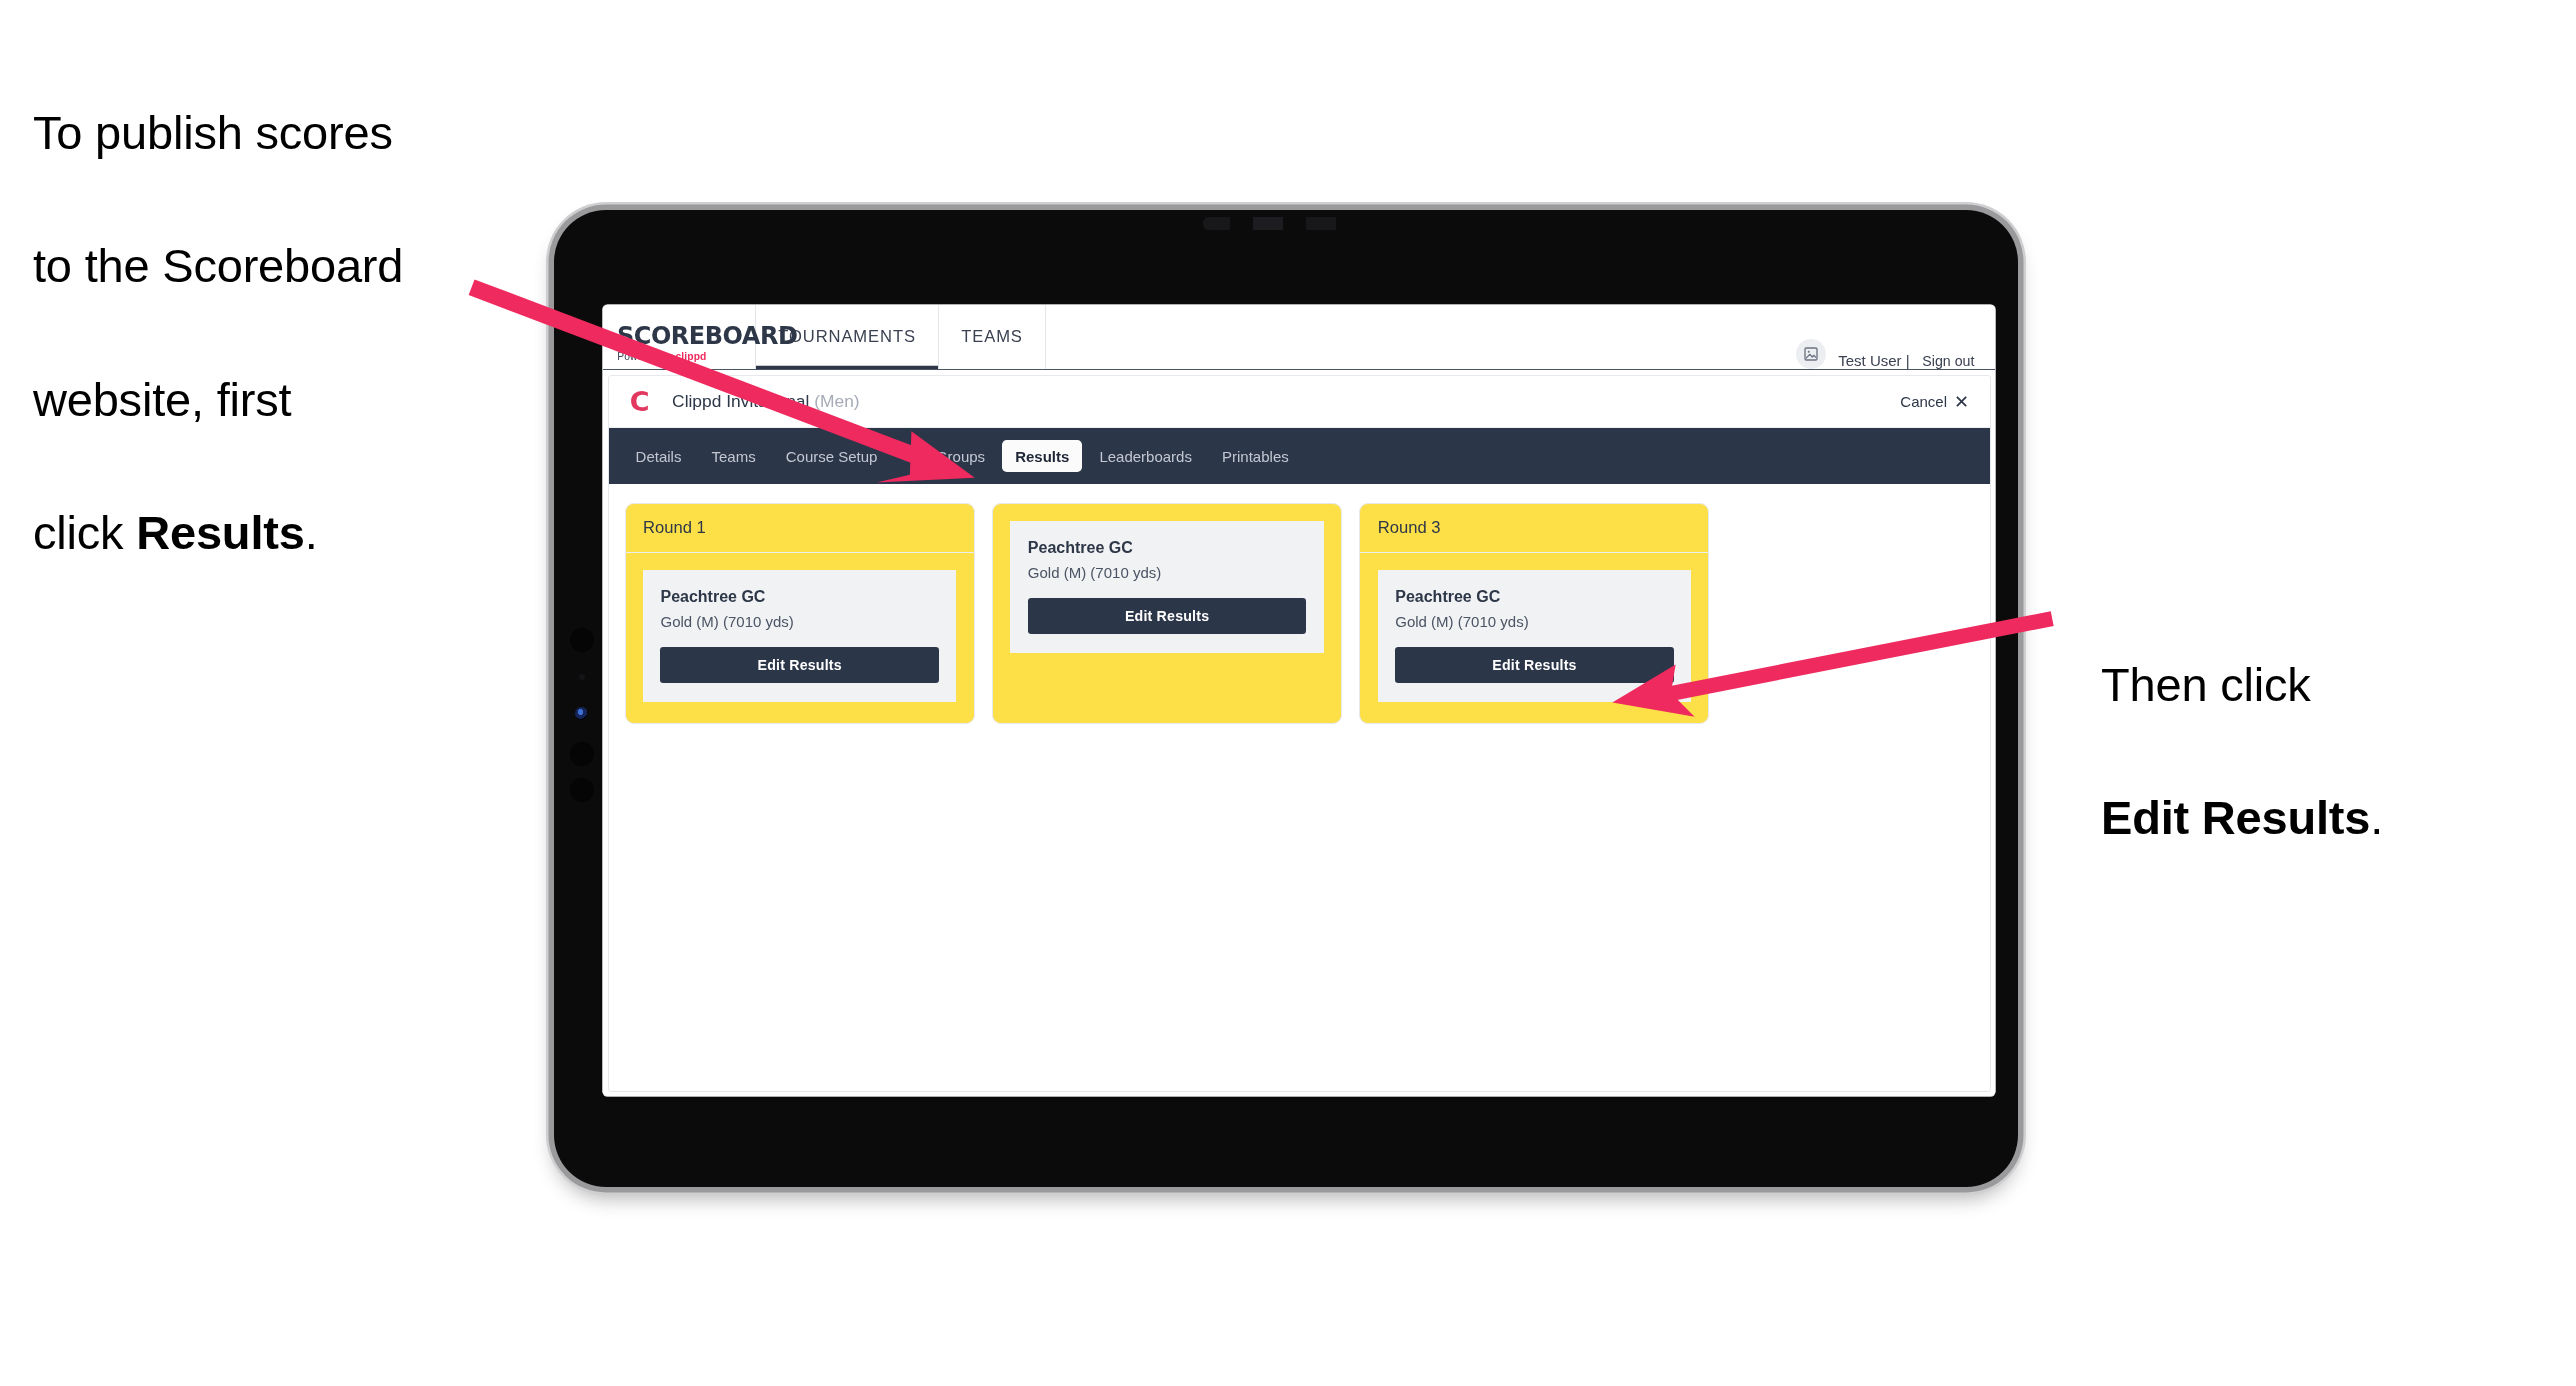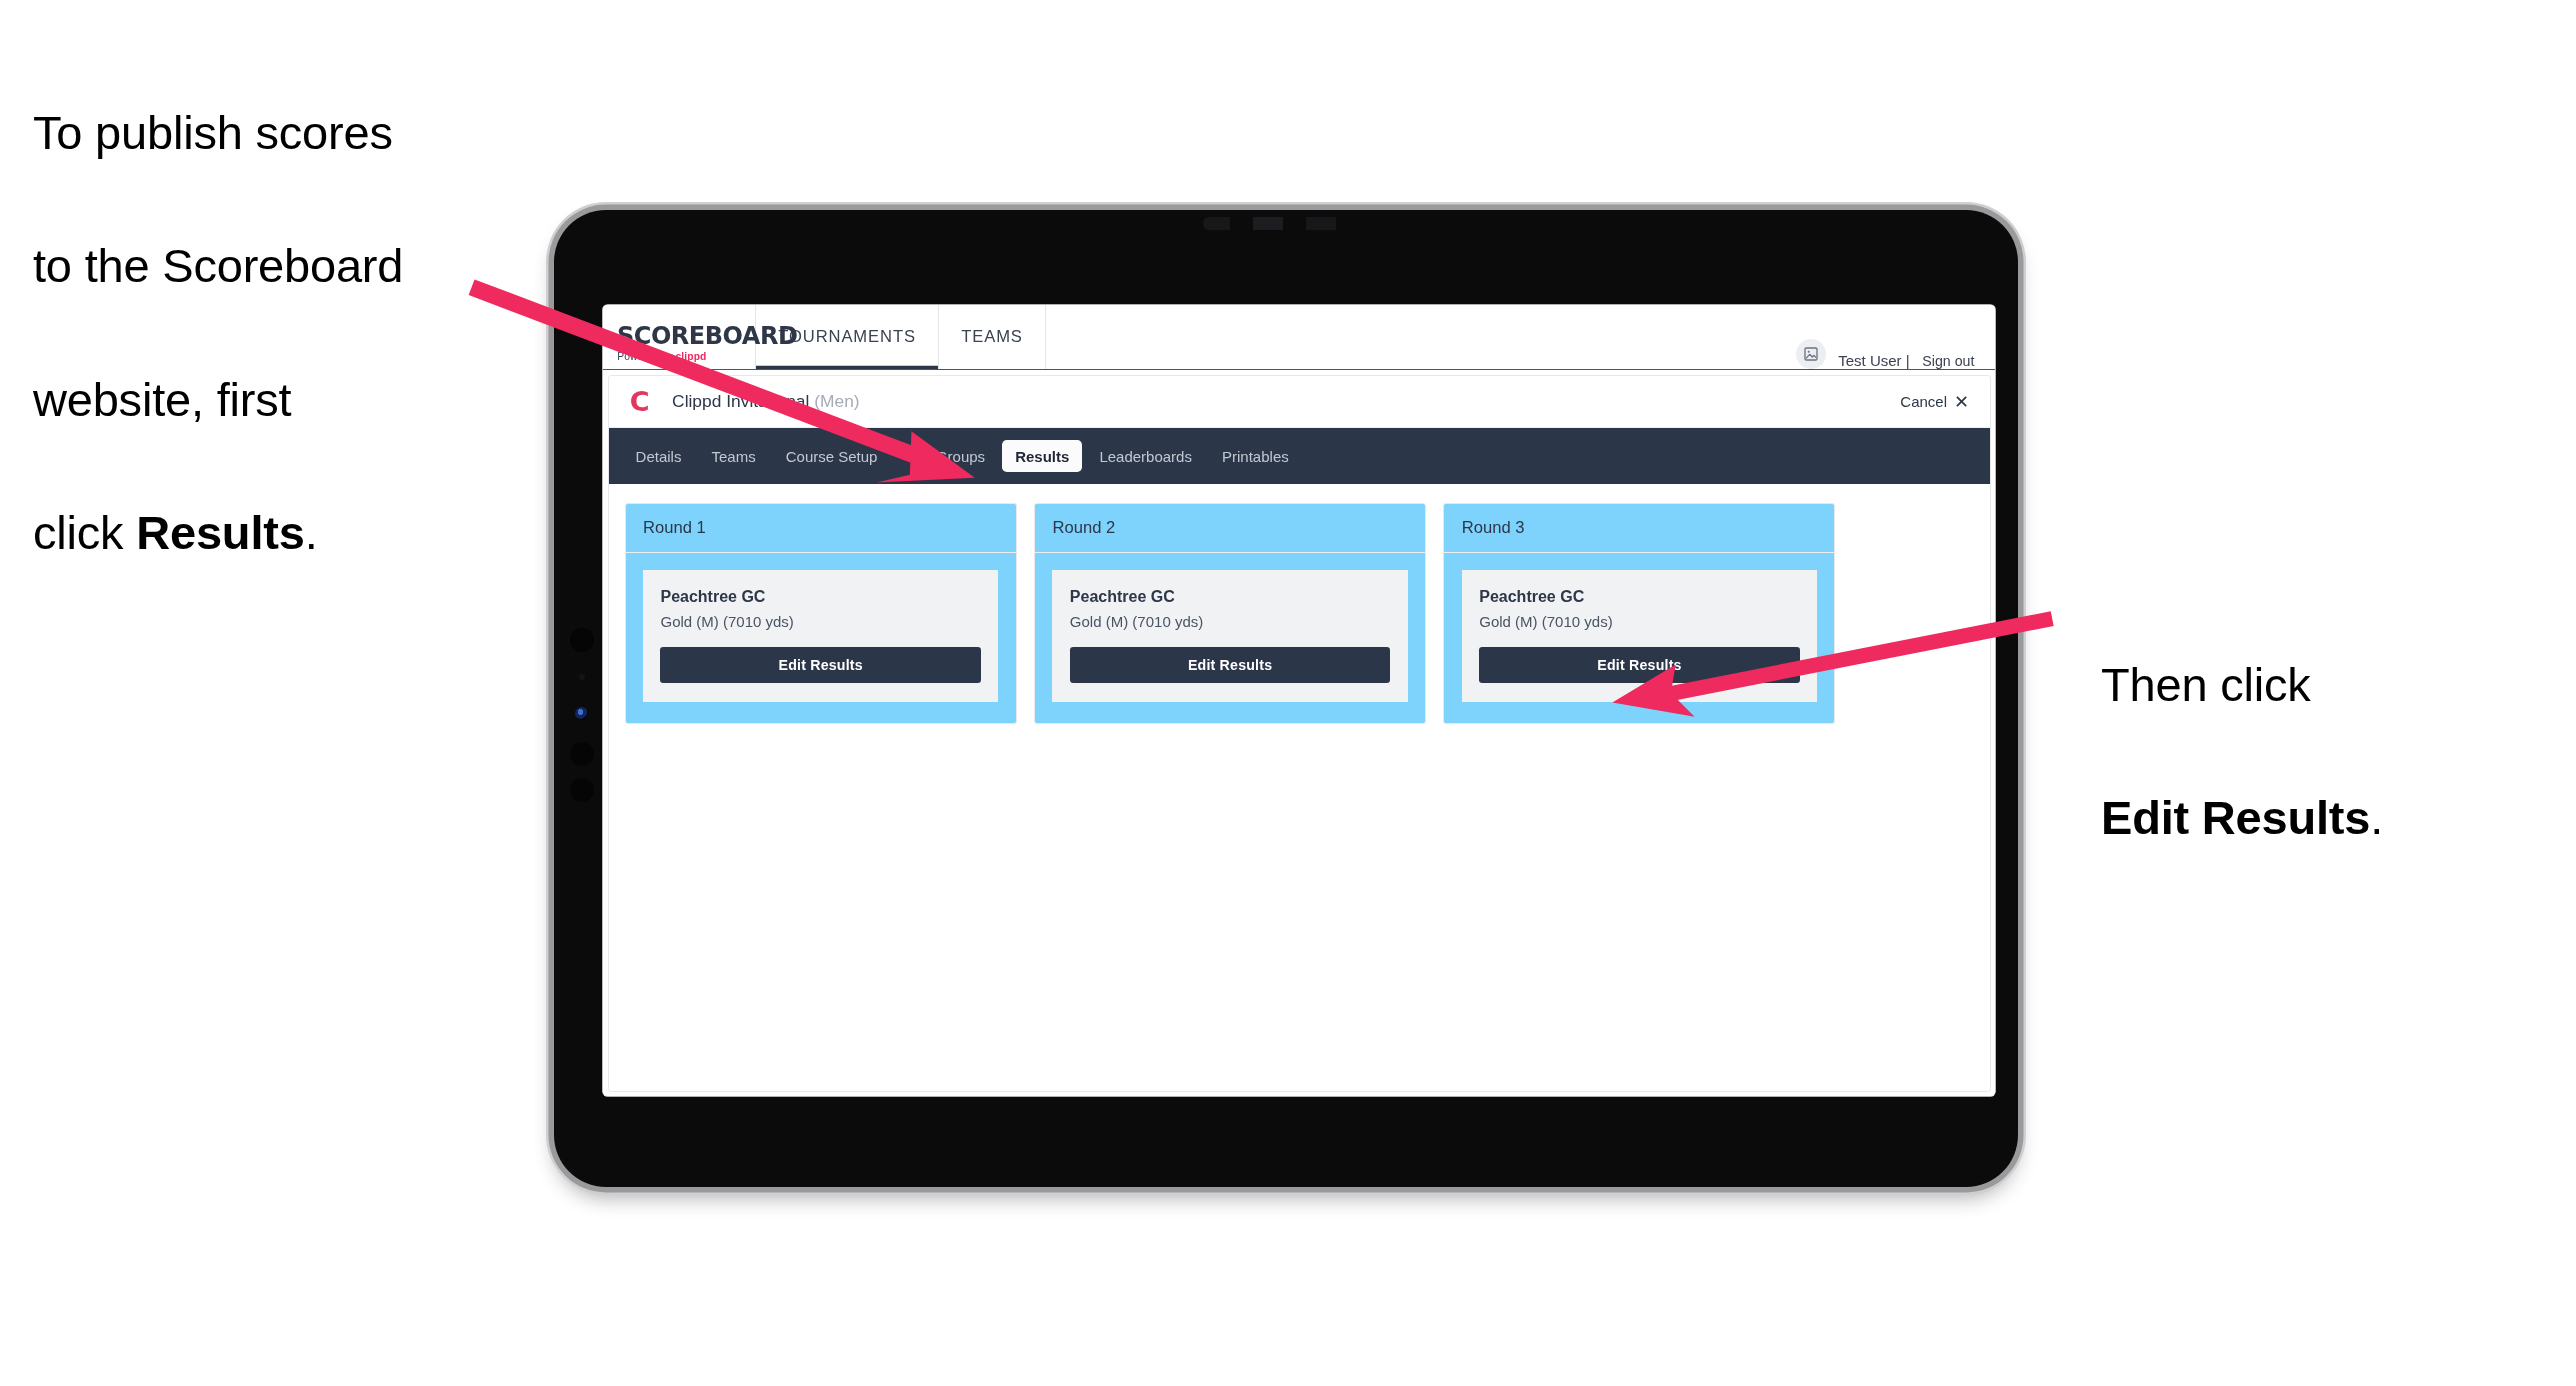--- a/index.html
+++ b/index.html
@@ -142,24 +142,24 @@
   }
   .tab {
     font-size: 15px; color: #c3c8d2;
     padding: 7.1px 12.7px; border-radius: 4.7px; cursor: pointer; white-space: nowrap;
   }
   .tab.active { background: #fbfbfc; color: #1f2736; font-weight: 700; }
 
   
   #rounds { display: flex; gap: 17.4px; padding: 19px 0 0 16px; }
   .round-card {
-    width: 392px;
-    background: #7dd3fc;
+    width: 350px;
+    background: #fde047;
     border: 0.8px solid #e7e8eb;
-    border-radius: 3px;
+    border-radius: 9px;
     overflow: hidden;
   }
   .round-head {
     height: 49px; display: flex; align-items: center;
     padding: 0 17.4px; border-bottom: 0.8px solid #edeef1;
     font-size: 16.6px; color: #2d3748;
   }
   .round-body { padding: 17.4px 17.4px 20.6px 17.4px; }
   .course-box { background: #f1f2f4; padding: 17.4px 17.4px 19px 17.4px; }
   .course-name { font-size: 16px; font-weight: 700; color: #2d3748; }
@@ -258,23 +258,20 @@
             <div class="round-body">
               <div class="course-box">
                 <div class="course-name">Peachtree GC</div>
                 <div class="course-tee">Gold (M) (7010 yds)</div>
                 <button class="edit-btn">Edit Results</button>
               </div>
             </div>
           </div>
 
           <div class="round-card">
-            <div class="round-head">
-              <span>Round 2</span>
-            </div>
             <div class="round-body">
               <div class="course-box">
                 <div class="course-name">Peachtree GC</div>
                 <div class="course-tee">Gold (M) (7010 yds)</div>
                 <button class="edit-btn">Edit Results</button>
               </div>
             </div>
           </div>
 
           <div class="round-card">

